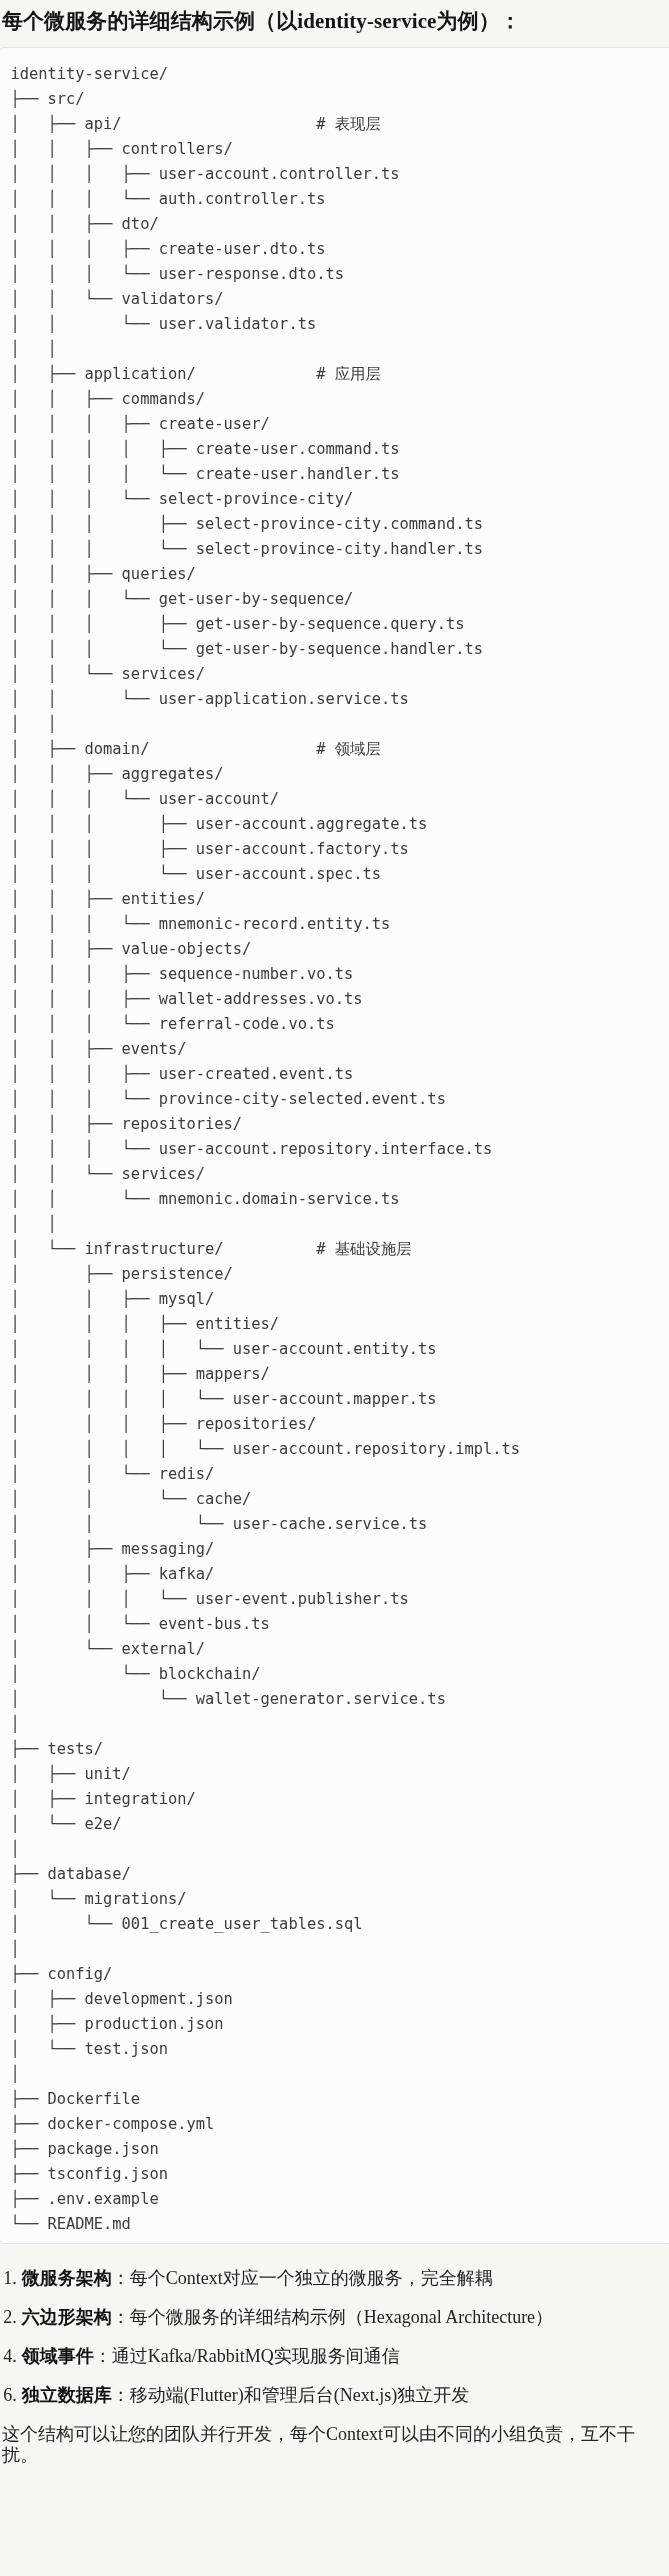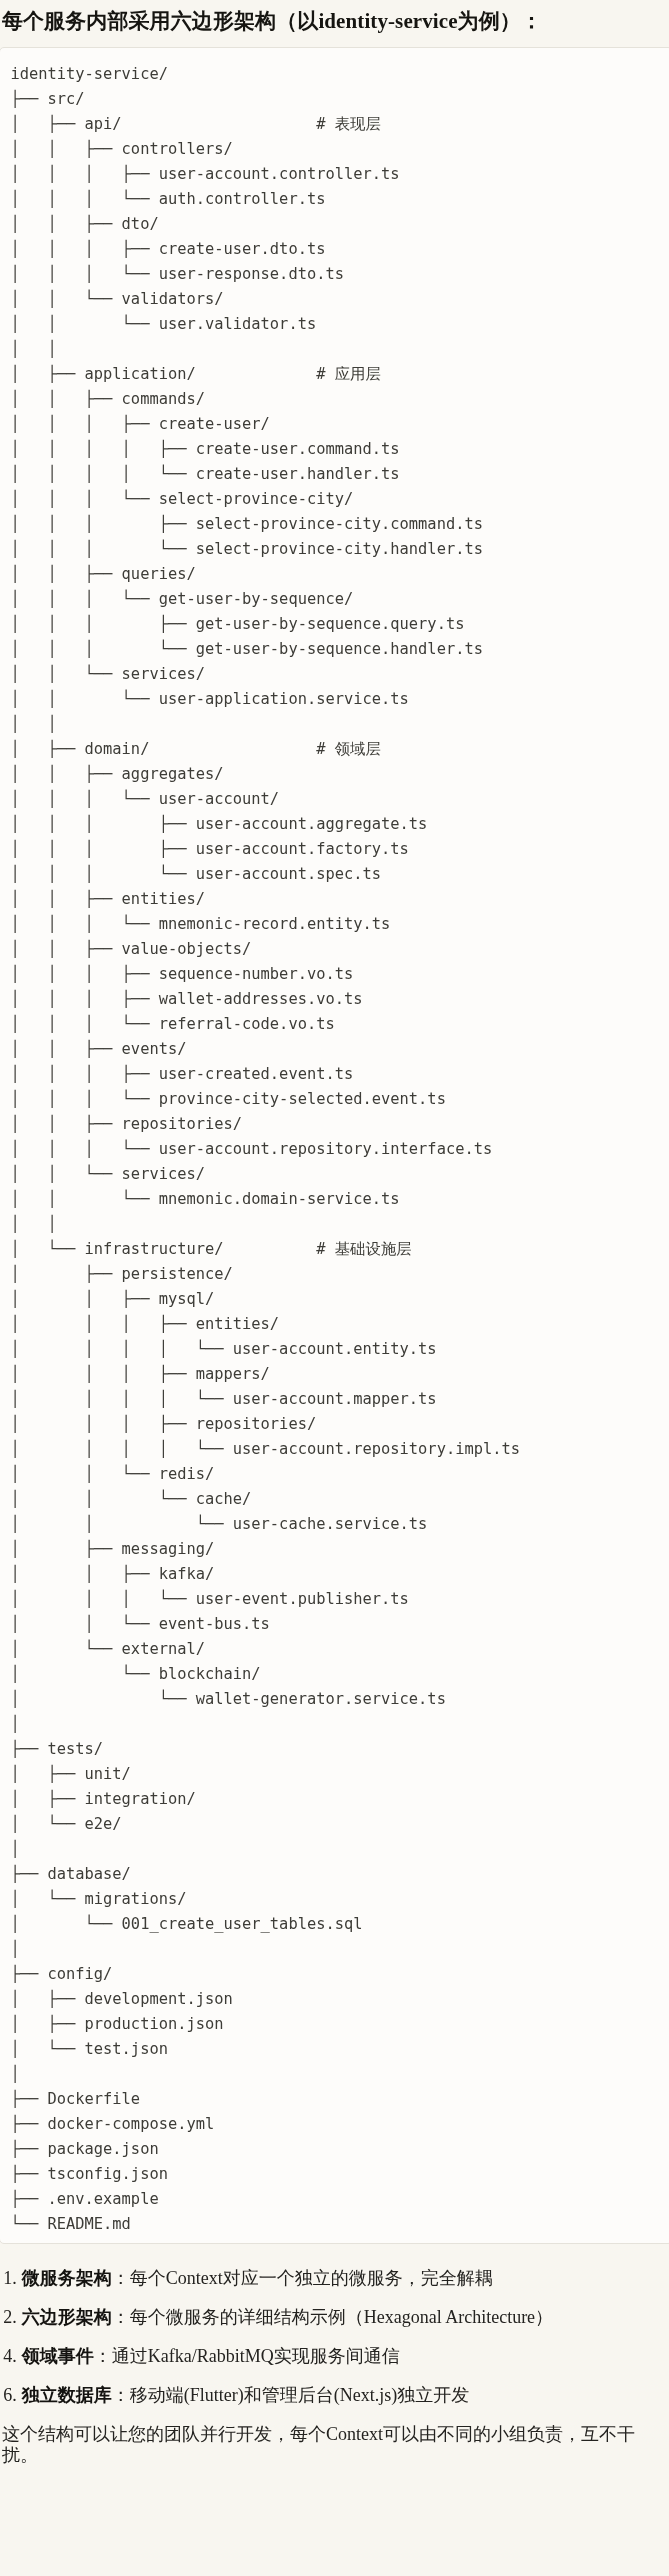--- a/index.html
+++ b/index.html
@@ -65,21 +65,21 @@
   }
   .notes-footer {
     font-size: 18px;
     line-height: 21px;
     margin-top: 18px;
   }
 </style>
 </head>
 <body>
 
-<h2 class="page-title">每个服务内部采用六边形架构（以identity-service为例）：</h2>
+<h2 class="page-title">每个微服务的详细结构示例（以identity-service为例）：</h2>
 
 <pre class="code-block"><code>identity-service/
 ├── src/
 │   ├── api/                     # 表现层
 │   │   ├── controllers/
 │   │   │   ├── user-account.controller.ts
 │   │   │   └── auth.controller.ts
 │   │   ├── dto/
 │   │   │   ├── create-user.dto.ts
 │   │   │   └── user-response.dto.ts

